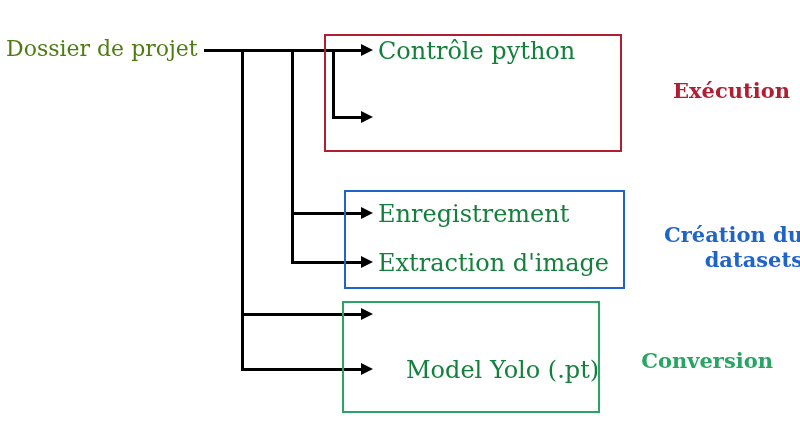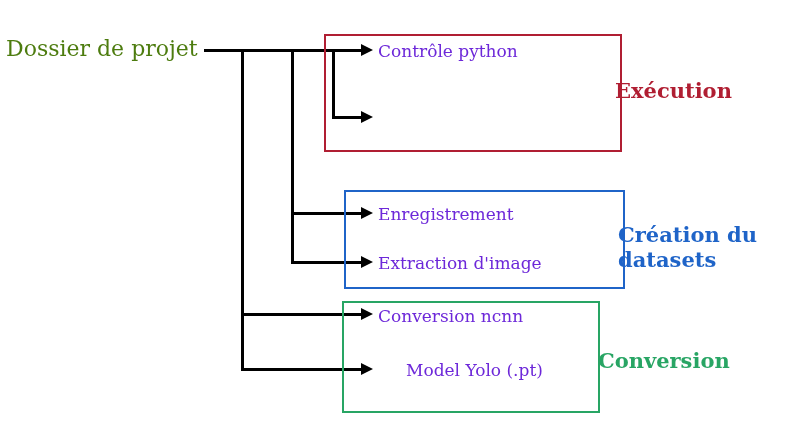--- a/index.html
+++ b/index.html
@@ -44,31 +44,31 @@
   }
   .group-box {
     position: absolute;
     box-sizing: border-box;
     border: 2.5px solid #000;
     background: transparent;
   }
   .node-label {
     position: absolute;
     left: 378px;
-    font-size: 17px;
+    font-size: 24px;
     line-height: 26px;
-    color: #6d28d9;
+    color: #15803d;
     white-space: nowrap;
   }
   .side-label {
     position: absolute;
     font-size: 21px;
     font-weight: bold;
     line-height: 25px;
-    text-align: left;
+    text-align: right;
   }
 </style>
 </head>
 <body>
 
 <div class="canvas">
 
   <div class="root-label">Dossier de projet</div>
 
   <div class="hline" style="left:204px; top:49px; width:158px;"></div>
@@ -92,21 +92,20 @@
 
   <div class="group-box" style="left: 324px; top: 34px; width: 298px; height: 118px; border-color: rgb(176, 30, 50);"></div>
 
   <div class="group-box" style="left: 344px; top: 190px; width: 281px; height: 99px; border-color: rgb(31, 100, 200);"></div>
 
   <div class="group-box" style="left: 342px; top: 301px; width: 258px; height: 112px; border-color: rgb(40, 165, 100);"></div>
 
   <div class="node-label" style="top:38px;">Contrôle python</div>
   <div class="node-label" style="top:201px;text-align:right;">Enregistrement</div>
   <div class="node-label" style="top:250px;">Extraction d'image</div>
-  <div class="node-label" style="top:303px;">Conversion ncnn</div>
   <div class="node-label" style="top:357px;margin-left:28px;">Model Yolo (.pt)</div>
 
   <div class="side-label" style="left: 615px; top: 78px; width: 175px; color: rgb(176, 30, 50);">Exécution</div>
 
   <div class="side-label" style="left: 618px; top: 222px; width: 185px; color: rgb(31, 100, 200);">Création du datasets</div>
 
   <div class="side-label" style="left: 598px; top: 348px; width: 175px; color: rgb(40, 165, 100);">Conversion</div>
 
 </div>
 

